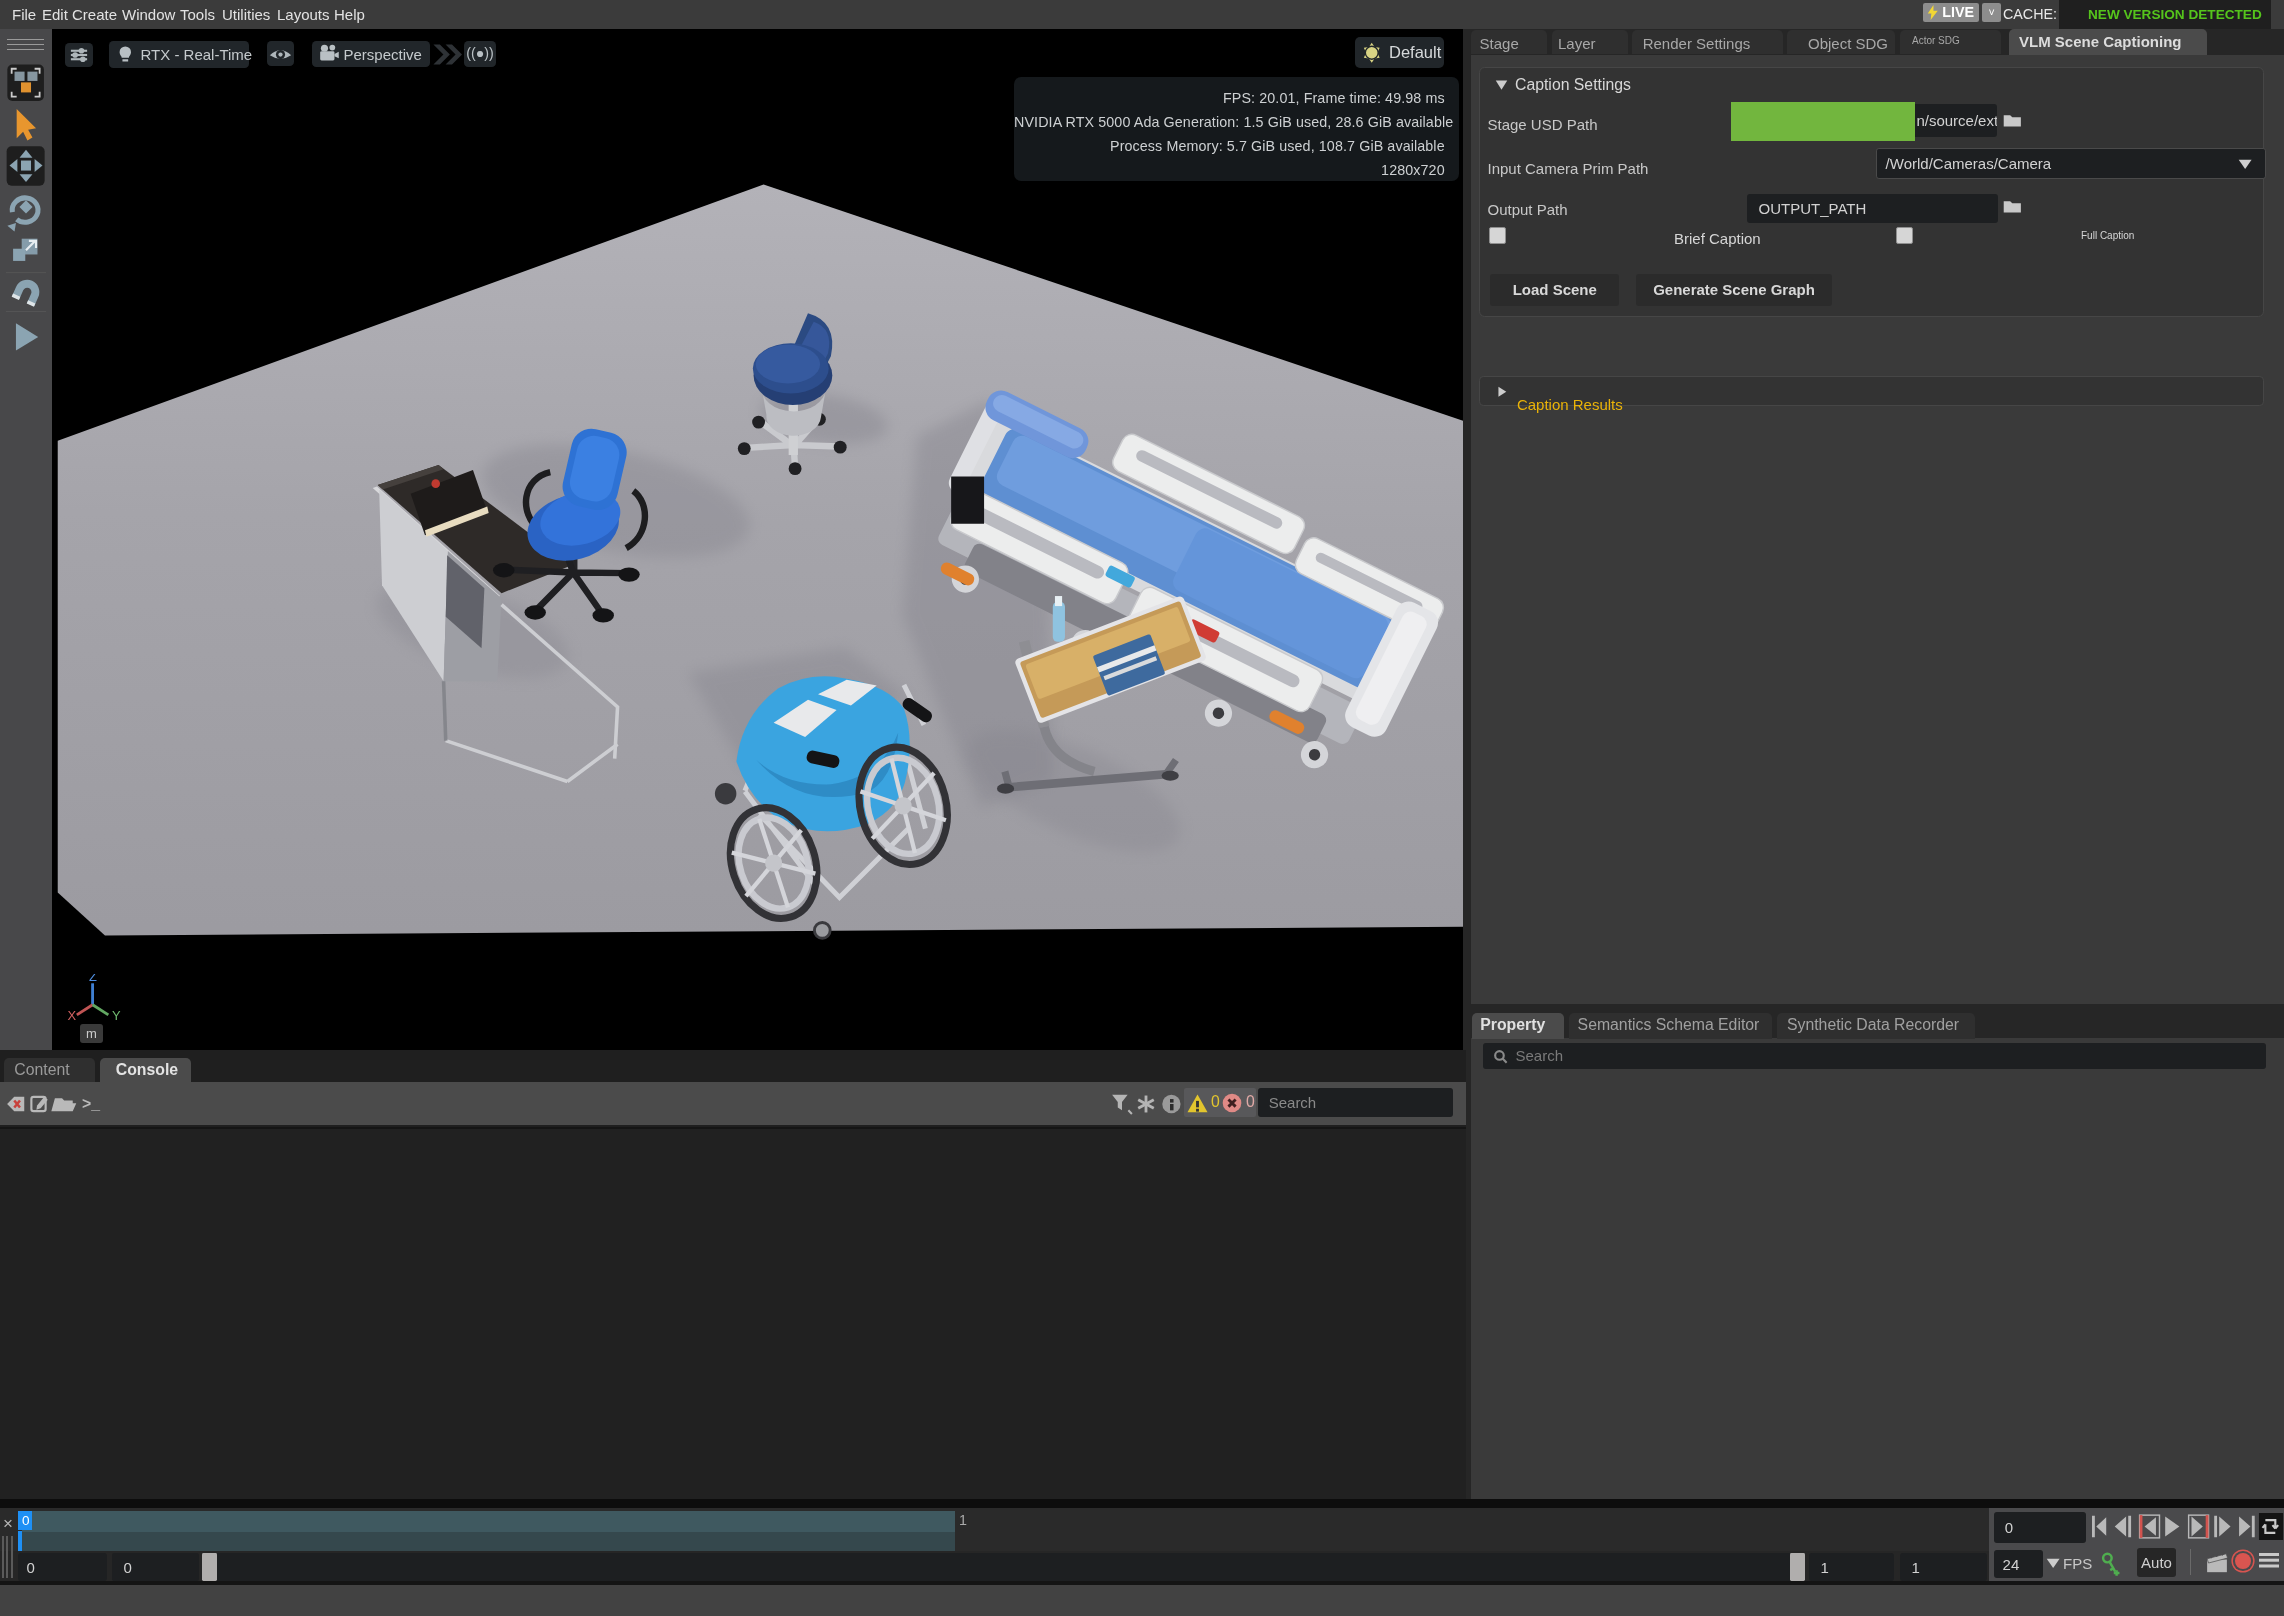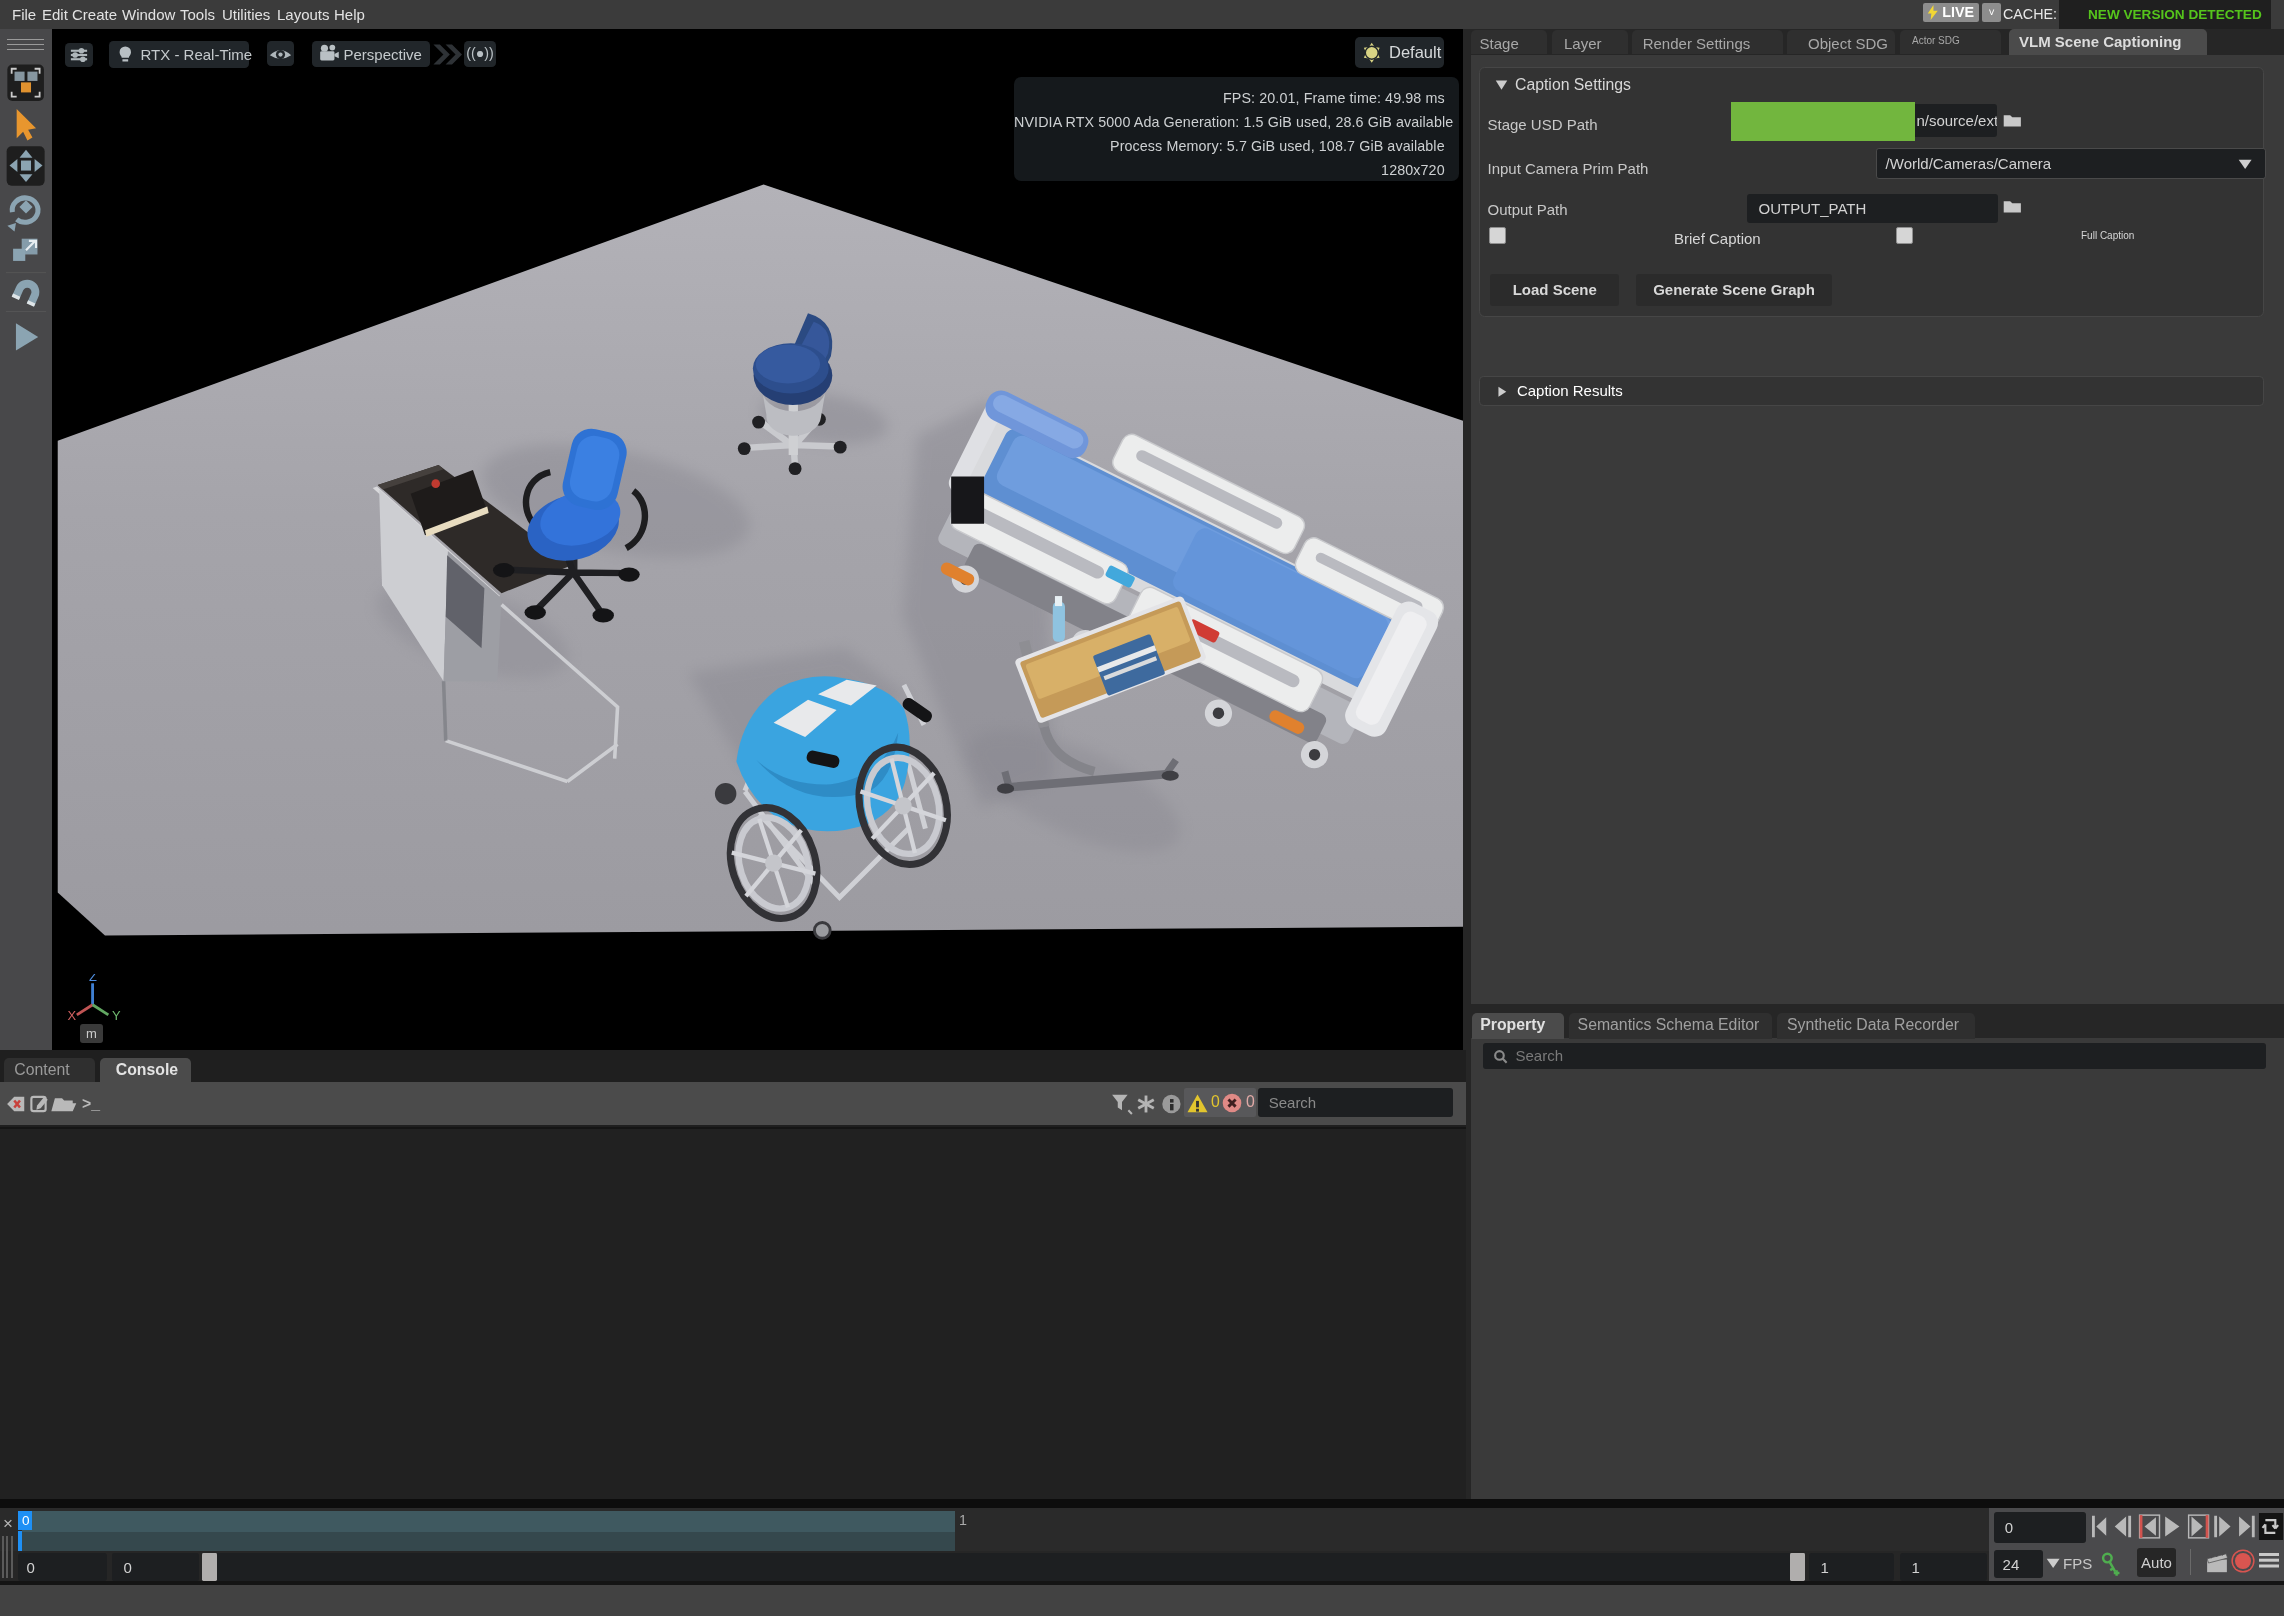--- a/index.html
+++ b/index.html
@@ -330,21 +330,21 @@
     <div class="abs" style="left:28px;top:995px;width:23px;height:19.3px;background:#3a3a3a;border-radius:2.9px;color:#cccccc;font-size:13px;text-align:center;line-height:19.3px;">m</div>
   </div>
 
   <div class="abs" id="rptop" style="left:1471px;top:29px;width:813px;height:974px;background:#262626;">
 
     <div class="abs" style="left:0;top:26px;width:813px;height:949px;background:#3a3a3a;"></div>
     <div class="abs" style="left:0;top:1.4px;width:76px;height:24px;background:#2f2f2f;border-radius:5px 5px 0 0;color:#a8a8a8;font-size:15px;">
         <span class="abs" style="left:8.6px;top:4.3px;">Stage</span>
       </div>
     <div class="abs" style="left:81px;top:1.4px;width:76px;height:24px;background:#2f2f2f;border-radius:5px 5px 0 0;color:#a8a8a8;font-size:15px;">
-        <span class="abs" style="left:12px;top:4.3px;">Layer</span>
+        <span class="abs" style="left:6px;top:4.3px;">Layer</span>
       </div>
     <div class="abs" style="left:161px;top:1.4px;width:151px;height:24px;background:#2f2f2f;border-radius:5px 5px 0 0;color:#a8a8a8;font-size:15px;">
         <span class="abs" style="left:10.7px;top:4.3px;">Render Settings</span>
       </div>
     <div class="abs" style="left:316px;top:1.4px;width:108px;height:24px;background:#2f2f2f;border-radius:5px 5px 0 0;color:#a8a8a8;font-size:15px;">
         <span class="abs" style="left:21px;top:4.3px;">Object SDG</span>
       </div>
     <div class="abs" style="left:429px;top:1.4px;width:101px;height:24px;background:#2f2f2f;border-radius:5px 5px 0 0;color:#a8a8a8;font-size:10px;">
         <span class="abs" style="left:12px;top:4.3px;">Actor SDG</span>
       </div>
@@ -383,21 +383,21 @@
     <div class="abs" style="left:203px;top:201px;font-size:15px;color:#d6d6d6;">Brief Caption</div>
     <div class="abs" style="left:425px;top:198px;width:17px;height:17px;background:#d6d6d6;border:1.4px solid #8f8f8f;border-radius:2.1px;"></div>
     <div class="abs" style="left:610px;top:201px;font-size:10px;color:#d6d6d6;">Full Caption</div>
     <div class="abs" style="left:19.3px;top:245px;width:129px;height:31.5px;background:#2b2b2b;border-radius:2.9px;color:#d8d8d8;font-size:15px;font-weight:600;text-align:center;line-height:31.5px;">Load Scene</div>
     <div class="abs" style="left:165px;top:245px;width:196px;height:31.5px;background:#2b2b2b;border-radius:2.9px;color:#d8d8d8;font-size:15px;font-weight:600;text-align:center;line-height:31.5px;">Generate Scene Graph</div>
 
     <div class="abs" style="left:7.9px;top:347px;width:785px;height:30px;background:#333333;border:0.7px solid #464646;border-radius:4.3px;">
       <svg class="abs" style="left:17px;top:9.3px;" width="10" height="11.5" viewBox="0 0 14 16">
           <path d="M2 1 l11 7 l-11 7 Z" fill="#cccccc"></path>
         </svg>
-      <span class="abs" style="left:37px;top:5px;font-size:15px;color:#ffffff;">Caption Results</span>
+      <span class="abs" style="left:37px;top:19px;font-size:15px;color:#eab308;">Caption Results</span>
     </div>
   </div>
 
   <div class="abs" id="rpbot" style="left:1471px;top:1004px;width:813px;height:495px;background:#262626;">
     <div class="abs" style="left:0;top:34px;width:813px;height:461px;background:#3a3a3a;"></div>
     <div class="abs" style="left:0.7px;top:8.6px;width:92px;height:26px;background:#4b4b4b;border-radius:5px 5px 0 0;color:#e0e0e0;font-size:15.8px;font-weight:600;">
         <span class="abs" style="left:8.6px;top:3.6px;">Property</span>
       </div>
     <div class="abs" style="left:98px;top:8.6px;width:203px;height:26px;background:#2f2f2f;border-radius:5px 5px 0 0;color:#a0a0a0;font-size:15.8px;">
         <span class="abs" style="left:8.6px;top:3.6px;">Semantics Schema Editor</span>

